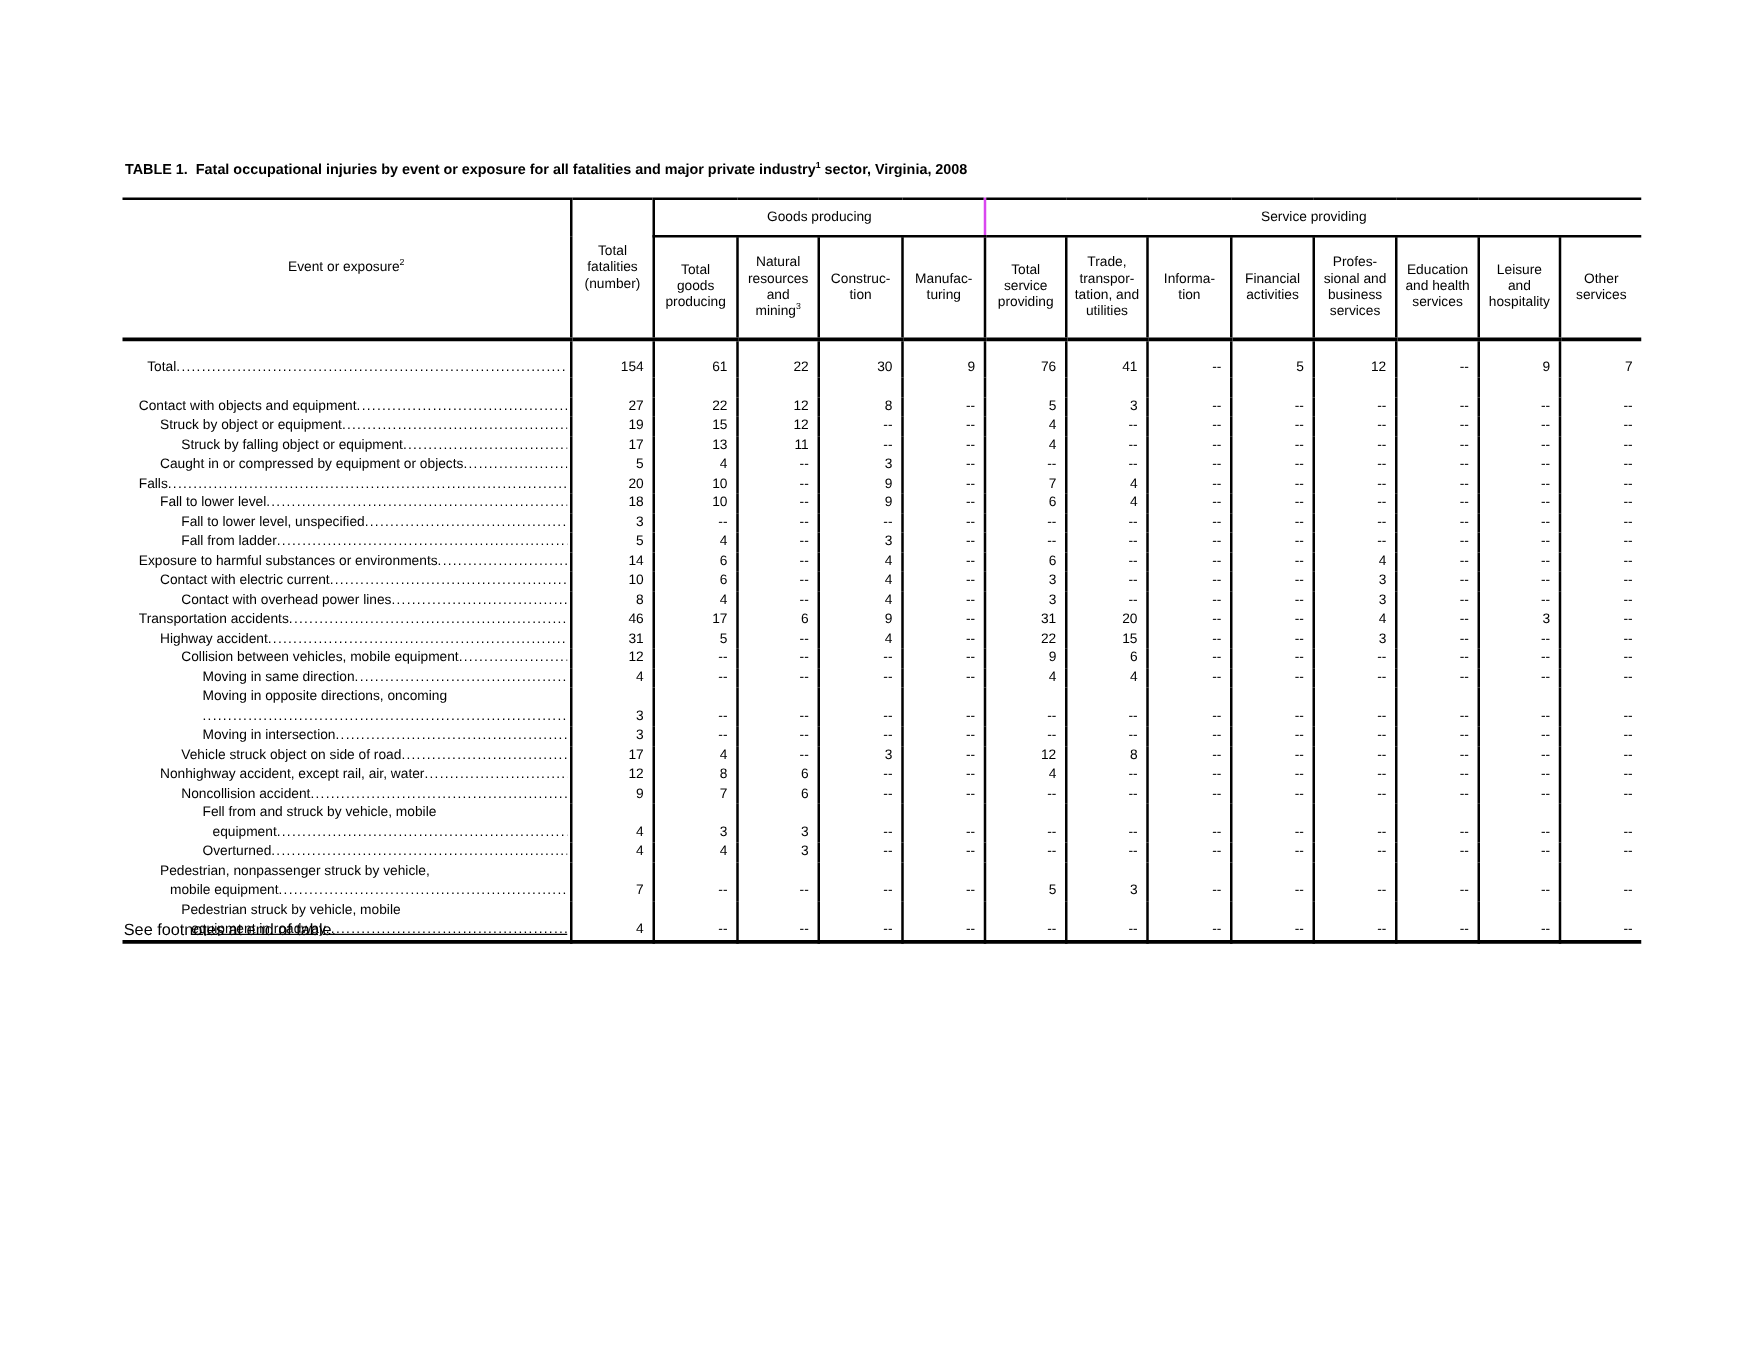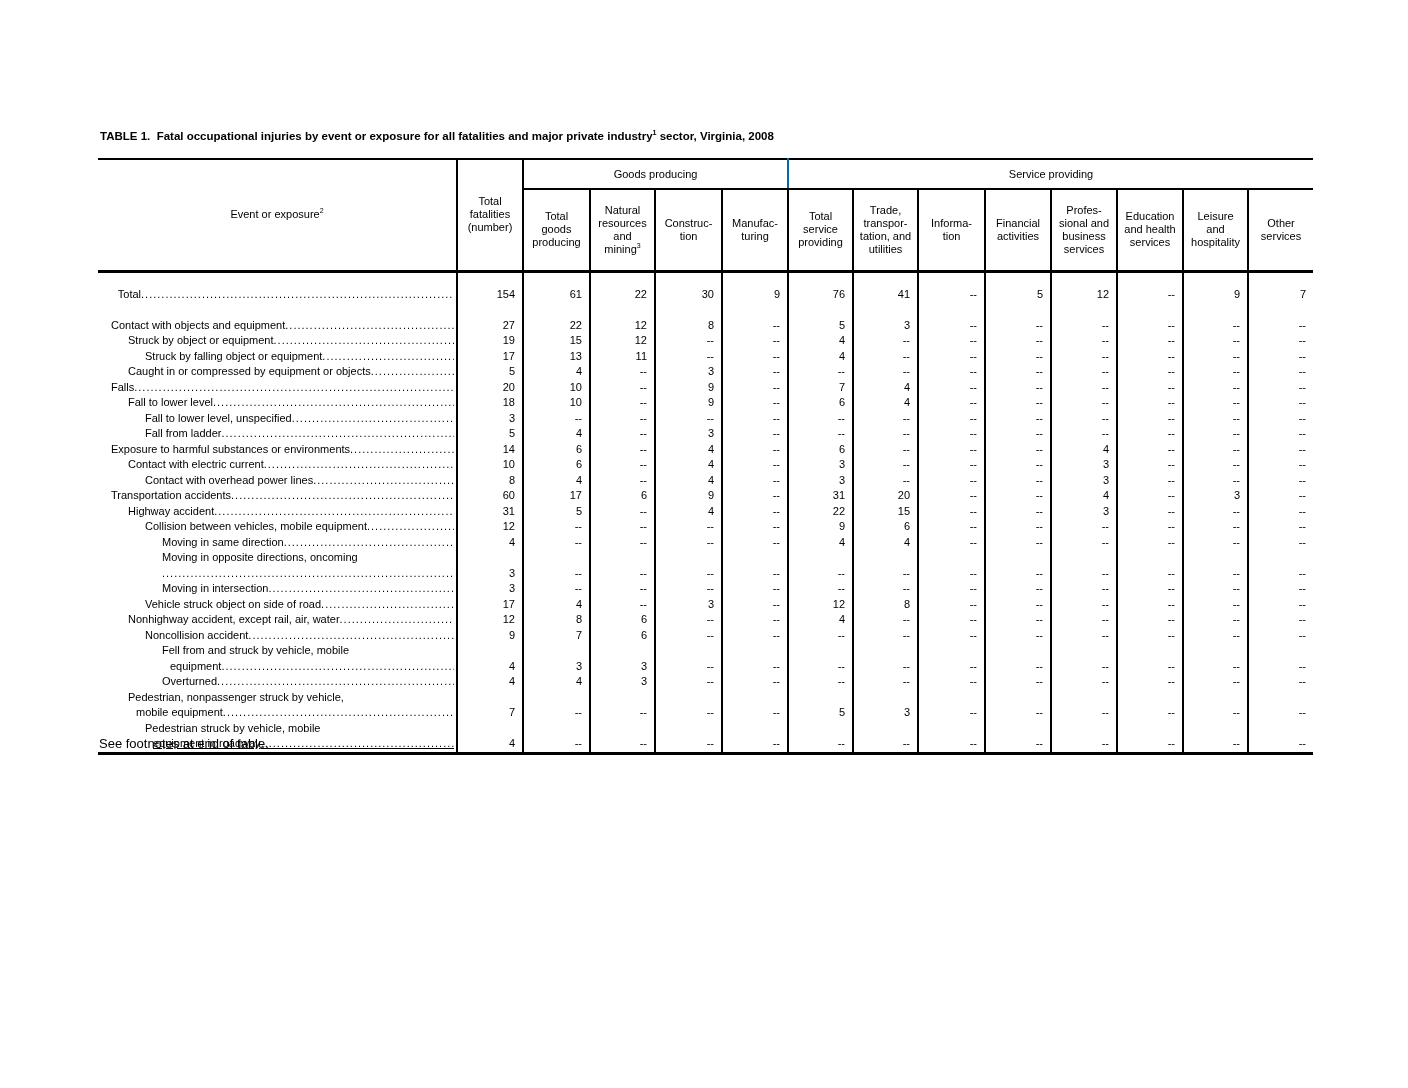--- a/index.html
+++ b/index.html
@@ -10,21 +10,21 @@
   table.main{position:absolute;left:98px;top:158px;width:1215px;border-collapse:collapse;
         table-layout:fixed;font-size:11px;
         border-top:2px solid #000;border-bottom:3px solid #000;}
   thead th{font-weight:normal;text-align:center;vertical-align:middle;padding:0 2px;line-height:13px;}
   thead .pre{white-space:pre-line;}
   tr.grp-row{height:30px;}
   tr.sub-row{height:82px;}
   th.stub-h{border-right:2px solid #000;border-bottom:3px solid #000;}
   th.totfat{border-right:2px solid #000;border-bottom:3px solid #000;border-left:2px solid #000;}
   th.grp{border-bottom:2px solid #000;}
-  th.grp-goods{border-right:2px solid #0369a1;}
+  th.grp-goods{border-right:2px solid #d946ef;}
   th.sub{border-left:2px solid #000;border-bottom:3px solid #000;}
   tbody tr{height:15.5px;}
   tbody td{vertical-align:bottom;line-height:15.5px;padding:0;}
   td.num{border-left:2px solid #000;text-align:right;padding-right:7px;}
   td.stub{padding-right:2px;}
   .lbl{display:flex;align-items:baseline;overflow:hidden;}
   .txt{white-space:nowrap;}
   .leader{flex:1;overflow:hidden;white-space:nowrap;letter-spacing:1px;}
   .leader::after{content:"..........................................................................................................................................................................................";}
   tr.first-row td{padding-top:14px;}
@@ -371,21 +371,21 @@
           <td class="num">--</td>
           <td class="num">--</td>
         </tr>
         <tr>
           <td class="stub">
             <div class="lbl" style="padding-left: 13px;">
               <span class="txt">Transportation accidents</span>
               <span class="leader"></span>
             </div>
           </td>
-          <td class="num">60</td>
+          <td class="num">46</td>
           <td class="num">17</td>
           <td class="num">6</td>
           <td class="num">9</td>
           <td class="num">--</td>
           <td class="num">31</td>
           <td class="num">20</td>
           <td class="num">--</td>
           <td class="num">--</td>
           <td class="num">4</td>
           <td class="num">--</td>

